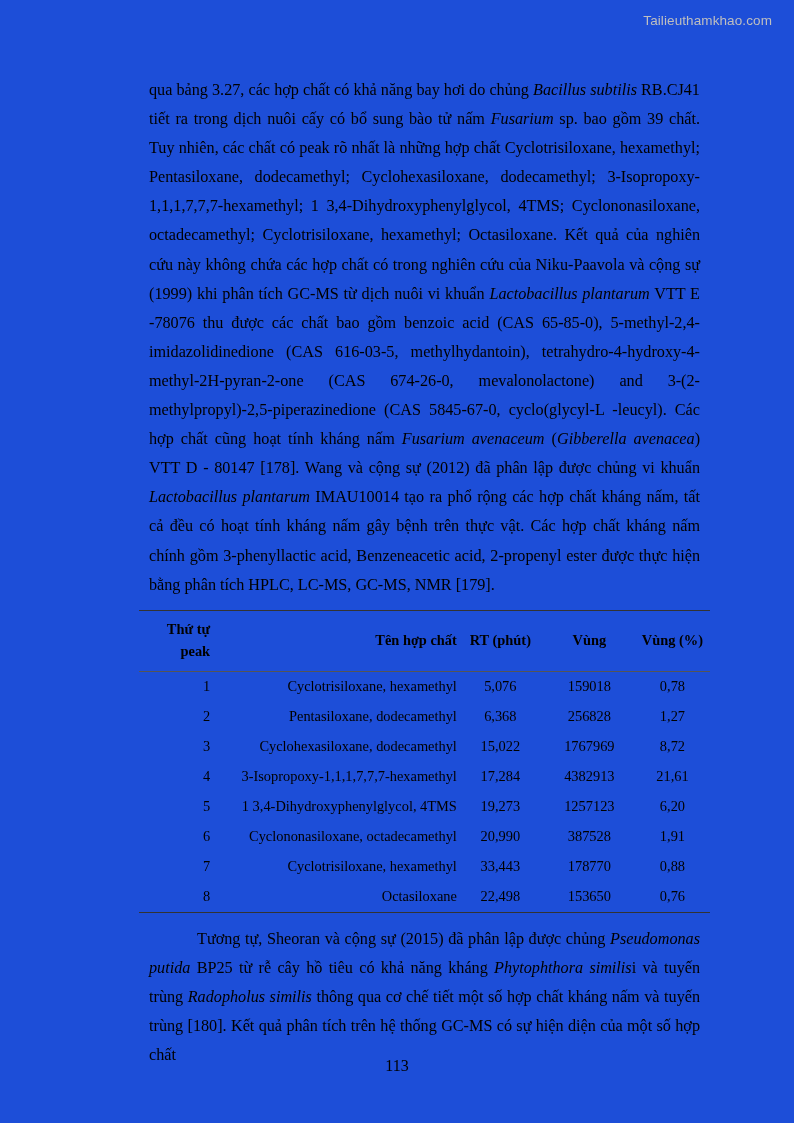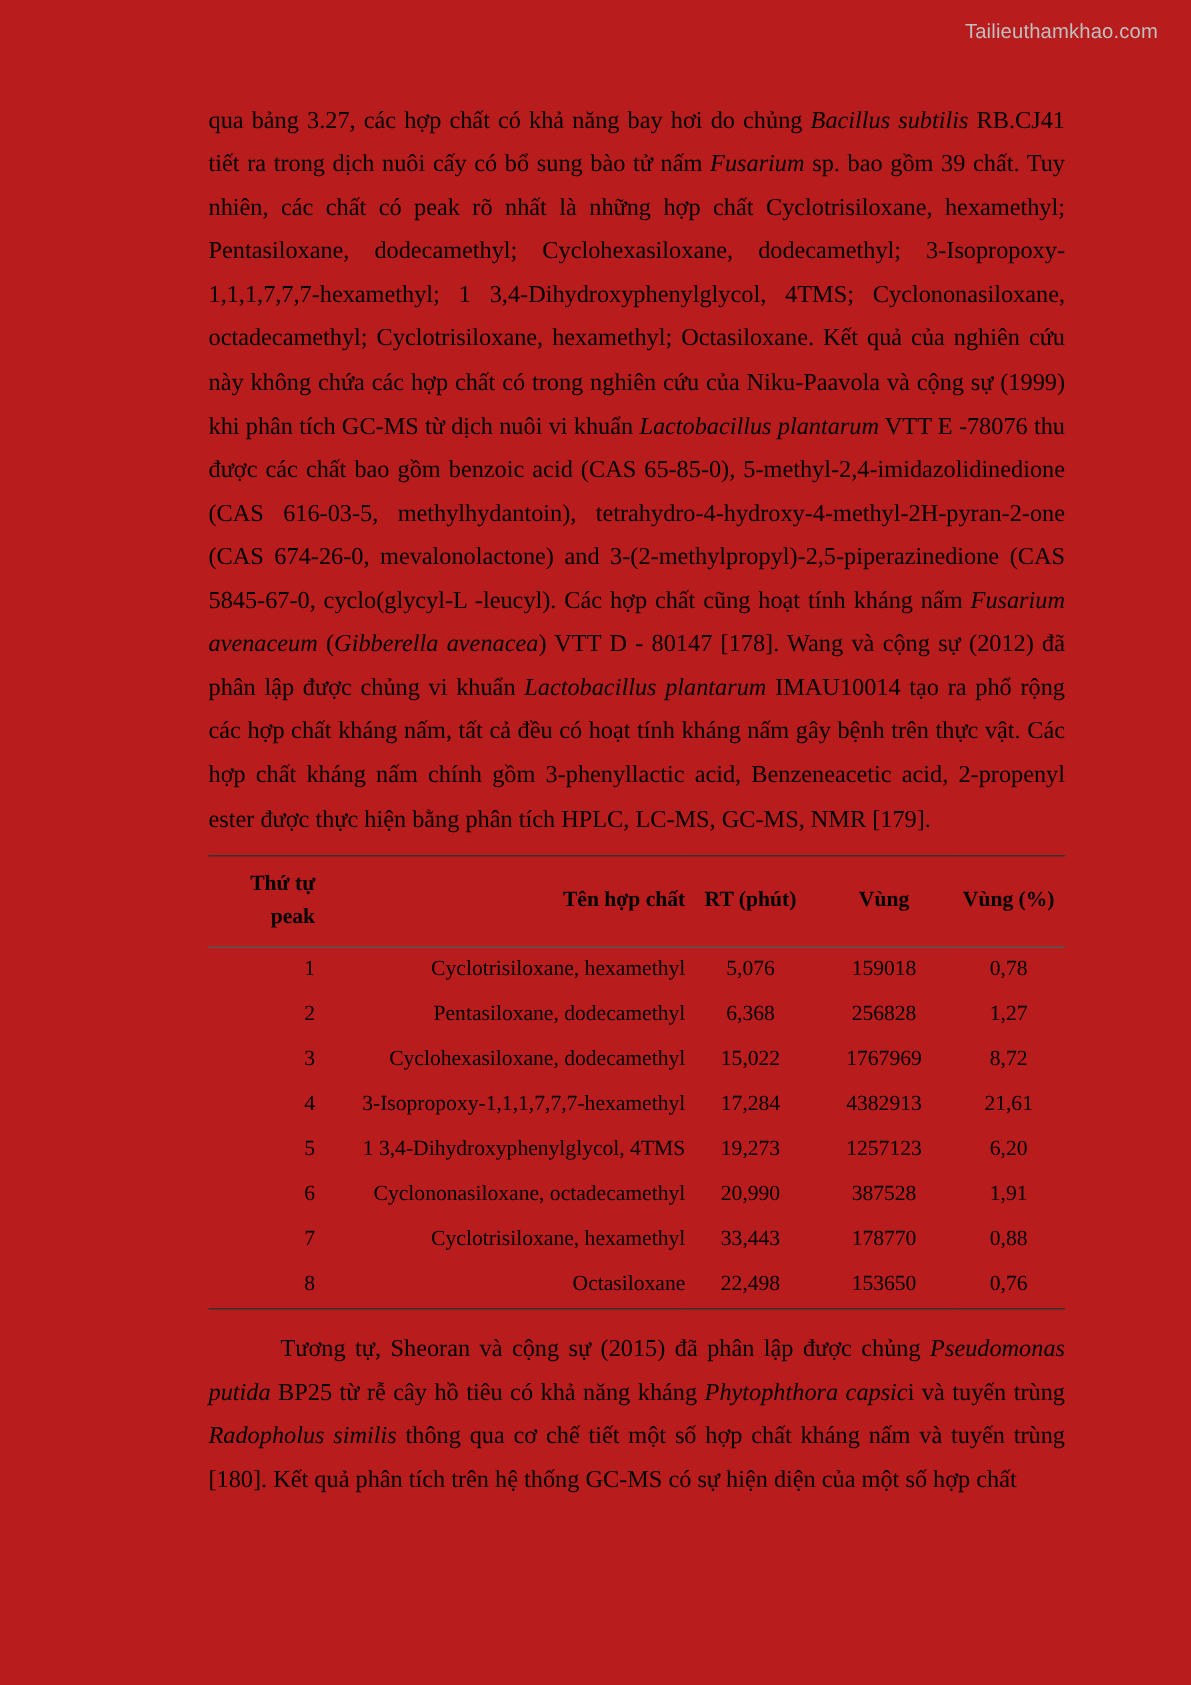--- a/index.html
+++ b/index.html
@@ -8,42 +8,42 @@
     background: #ffffff;
   }
   body {
     font-family: "Liberation Serif", "DejaVu Serif", serif;
     color: #000000;
   }
   .page {
     position: relative;
     width: 794px;
     height: 1123px;
-    background: #b91c1c;
+    background: #1d4ed8;
     overflow: hidden;
     box-sizing: border-box;
   }
   .watermark {
     position: absolute;
     top: 13px;
     right: 22px;
     font-family: "Liberation Sans", "DejaVu Sans", sans-serif;
     font-size: 13.5px;
     color: #bfbfbf;
     letter-spacing: 0.1px;
     white-space: nowrap;
   }
   .content {
     position: absolute;
     left: 139px;
     top: 66px;
     width: 571px;
   }
   p.body {
-    margin: 0;
+    margin: 10px;
     text-align: justify;
     text-justify: inter-word;
     font-size: 16.2px;
     line-height: 29.1px;
     text-indent: 0;
   }
   p.body.indent {
     text-indent: 48px;
   }
 
@@ -173,18 +173,19 @@
           <tr>
             <td class="c-idx">8</td>
             <td class="c-name">Octasiloxane</td>
             <td class="c-rt">22,498</td>
             <td class="c-area">153650</td>
             <td class="c-pct">0,76</td>
           </tr>
         </tbody>
     </table>
 
-    <p class="body indent" style="margin-top:12px">Tương tự, Sheoran và cộng sự (2015) đã phân lập được chủng <i>Pseudomonas putida</i> BP25 từ rễ cây hồ tiêu có khả năng kháng <i>Phytophthora capsic</i>i và tuyến trùng <i>Radopholus similis</i> thông qua cơ chế tiết một số hợp chất kháng nấm và tuyến trùng [180]. Kết quả phân tích trên hệ thống GC-MS có sự hiện diện của một số hợp chất</p>
+    <p class="body indent" style="margin-top:12px">Tương tự, Sheoran và cộng sự (2015) đã phân lập được chủng <i>Pseudomonas putida</i> BP25 từ rễ cây hồ tiêu có khả năng kháng <i>Phytophthora similis</i>i và tuyến trùng <i>Radopholus similis</i> thông qua cơ chế tiết một số hợp chất kháng nấm và tuyến trùng [180]. Kết quả phân tích trên hệ thống GC-MS có sự hiện diện của một số hợp chất</p>
 
   </div>
 
+  <div class="pagenum">113</div>
 
 </div>
 
 </body></html>

